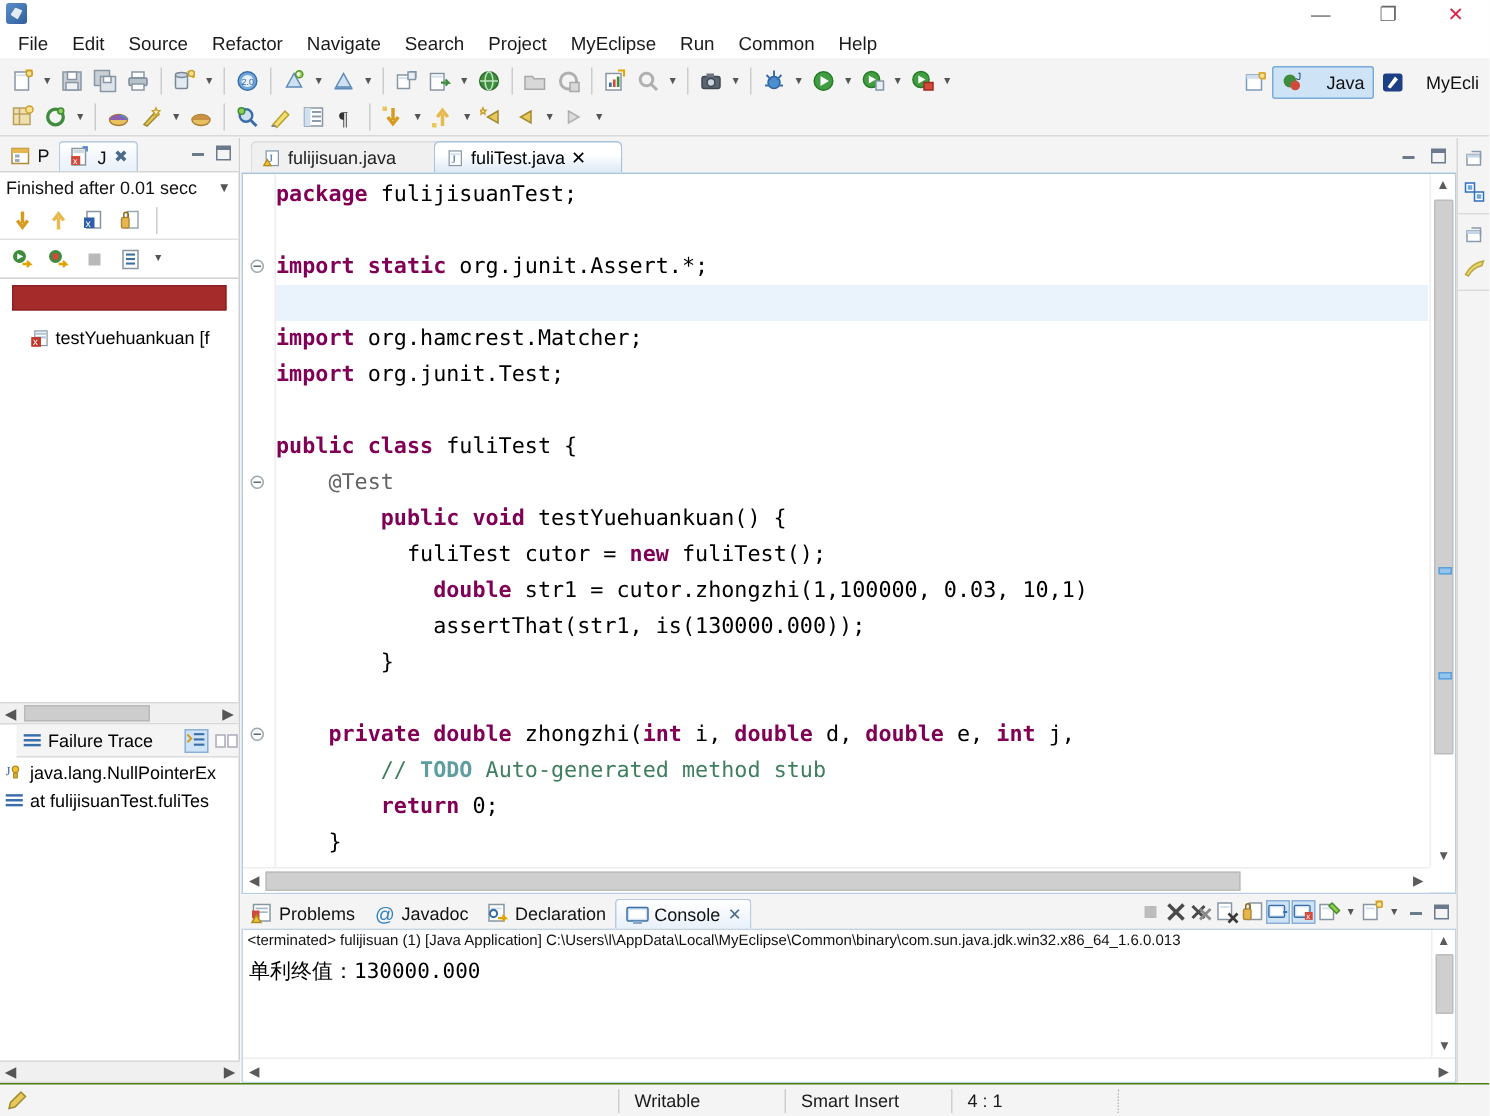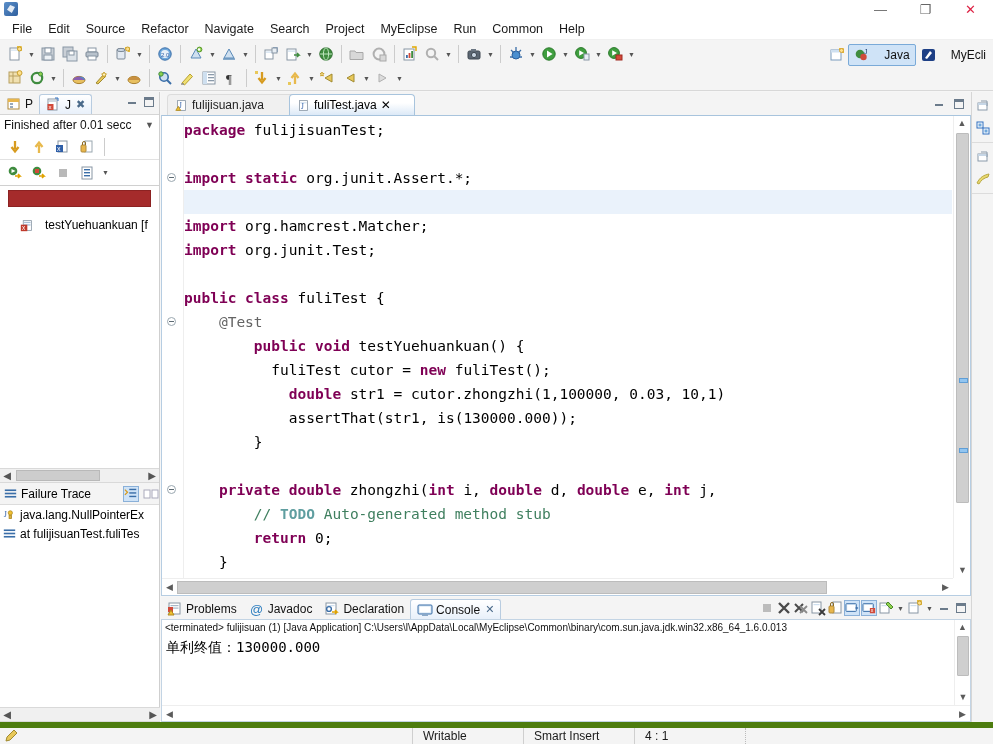--- a/index.html
+++ b/index.html
@@ -126,36 +126,36 @@
     height: 22px; display: flex; align-items: center; gap: 5px;
     padding-left: 6px; font-size: 12px;
   }
   .cnt-lbl { display: flex; align-items: center; gap: 3px; }
   .progress-wrap { padding: 4px 8px 6px 8px; }
   .progress-bar {
     height: 17px; background: #a52b2b; border: 1px solid #8c2222;
   }
   .junit-tree { padding-top: 3px; }
   .tree-row {
-    display: flex; align-items: center; gap: 12px;
+    display: flex; align-items: center; gap: 4px;
     height: 18px; padding-left: 20px; font-size: 12px; white-space: nowrap; overflow: hidden;
   }
 
   
   #failure-view { left: 0; top: 376px; width: 160px; height: 254px; border-right: 1px solid #cfcfcf; }
   .hscroll {
     height: 15px; background: #f0f0f0; display: flex; align-items: center;
     border-top: 1px solid #d9d9d9; border-bottom: 1px solid #d9d9d9;
   }
   .hscroll .arrow { width: 14px; text-align: center; color: #555; font-size: 10px; }
   .hscroll .thumb { height: 11px; background: #cdcdcd; border: 1px solid #b9b9b9; }
   .ft-header {
     height: 22px; display: flex; align-items: center; gap: 4px;
     padding-left: 4px; font-size: 12px; position: relative;
-    background: #f4f4f4; border-bottom: 1px solid #dcdcdc;
+    background: #f4f4f4; border-bottom: 1px solid #dcdcdc; margin-left: 11px;
   }
   .ft-row {
     display: flex; align-items: center; gap: 4px;
     height: 19px; padding-left: 3px; font-size: 12px; white-space: nowrap; overflow: hidden;
   }
 
   
   #editor-area { left: 161px; top: 0; width: 810px; height: 504px; background: #f4f4f4; }
   .editor-tabrow { height: 23px; position: relative; background: #f4f4f4; }
   .etab {
@@ -247,21 +247,21 @@
   #rightbar {
     position: absolute; right: 0; top: 0; width: 22px; height: 630px;
     background: #f4f4f4; border-left: 1px solid #d6d6d6;
   }
   .rb-group { border-bottom: 1px solid #dcdcdc; padding: 3px 0; }
   .rb-btn { width: 22px; height: 22px; display: flex; align-items: center; justify-content: center; }
 
   
   .statusbar {
     position: absolute; left: 0; bottom: 0; width: 993px; height: 22px;
-    background: #f4f4f4; border-top: 6px solid #4d7c0f;
+    background: #f4f4f4; border-top: 1px solid #4d7c0f;
     display: flex; align-items: center; font-size: 12px; color: #1a1a1a;
   }
   .sb-cell { padding: 0 10px; height: 22px; display: flex; align-items: center; }
   .sb-div { width: 1px; height: 16px; background: #cfcfcf; }
   .sb-icon { width: 22px; display: flex; align-items: center; justify-content: center; }
 </style>
 </head>
 <body>
 
 <div id="app">

